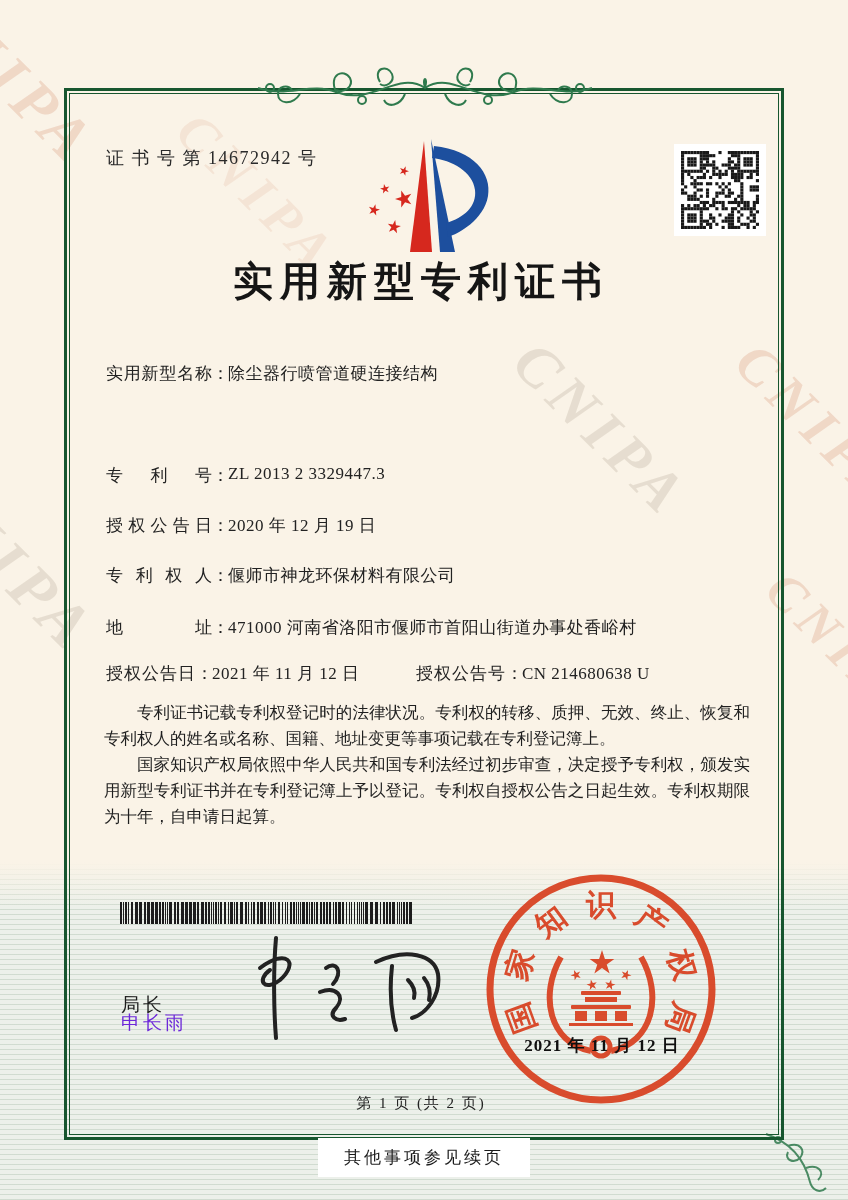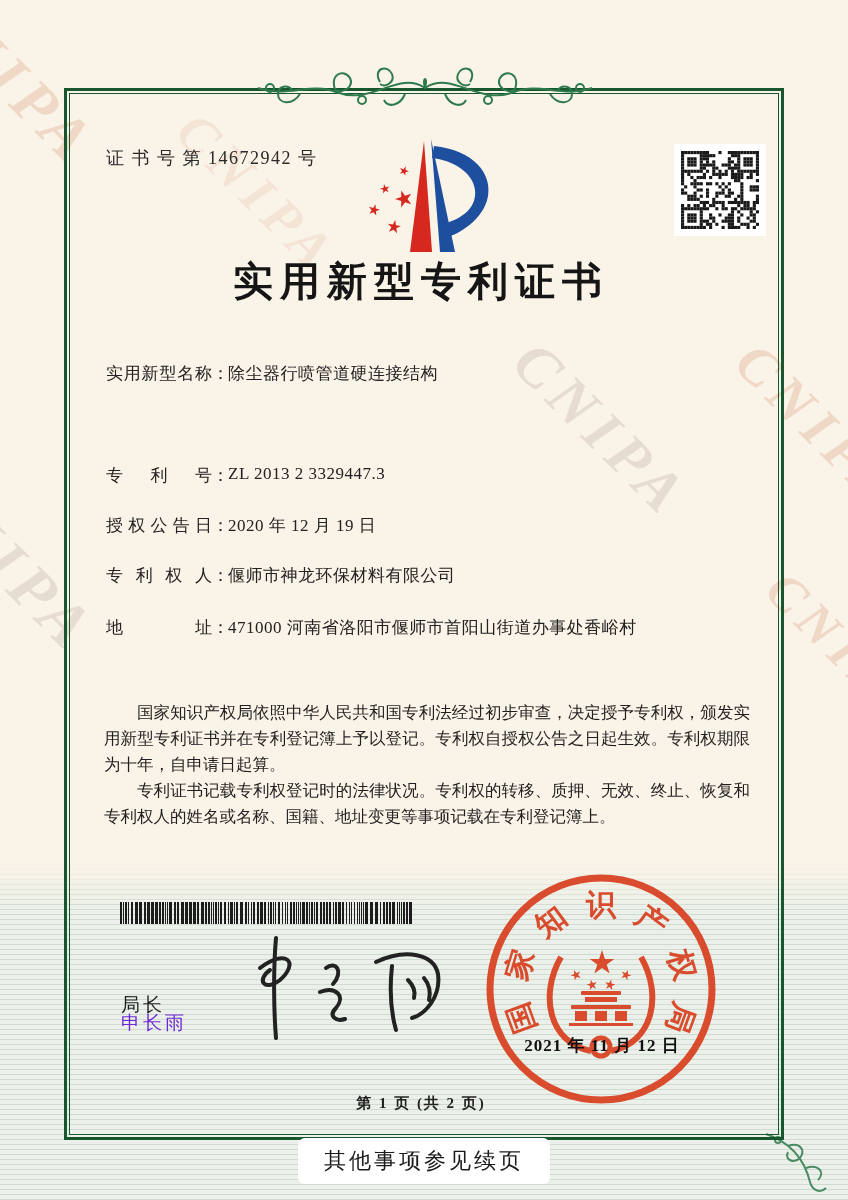--- a/index.html
+++ b/index.html
@@ -49,25 +49,25 @@
 
   .sig-title{position:absolute;left:121px;top:992px;font-size:19px;letter-spacing:3px;color:#1c1c1c;}
   .sig-name{position:absolute;left:121px;top:1010px;font-size:19px;letter-spacing:3px;color:#6d28d9;}
   .signature{position:absolute;left:238px;top:932px;width:215px;height:115px;}
 
   .seal{position:absolute;left:478px;top:866px;width:246px;height:246px;opacity:0.93;z-index:7;}
   .seal-date{position:absolute;left:502px;top:1034px;width:200px;text-align:center;z-index:8;
              font-size:17px;font-weight:600;letter-spacing:1px;color:#101010;}
 
   .page-info{position:absolute;left:64px;top:1094px;width:714px;text-align:center;
-             font-size:15px;letter-spacing:2px;color:#222;z-index:8;font-weight:bold;}
+             font-size:15px;letter-spacing:2px;color:#222;z-index:8;}
 
   .footer-wrap{position:absolute;left:0;top:1138px;width:848px;text-align:center;z-index:8;}
-  .footer-note{display:inline-block;background:#ffffff;padding:8px 26px;font-size:22px;
-               letter-spacing:3px;color:#1b1b1b;border-radius:7px;}
+  .footer-note{display:inline-block;background:#ffffff;padding:8px 26px;font-size:17px;
+               letter-spacing:3px;color:#1b1b1b;}
 
   .ornament{position:absolute;left:240px;top:60px;width:370px;height:56px;z-index:5;}
   .corner-vine{position:absolute;left:760px;top:1128px;width:72px;height:72px;z-index:3;opacity:0.85;}
 
   .logo{position:absolute;left:352px;top:138px;width:165px;height:118px;}
   .qr-box{position:absolute;left:674px;top:144px;background:#ffffff;padding:7px;line-height:0;}
 </style>
 </head>
 <body>
 
@@ -456,24 +456,28 @@
   <div class="field-row" style="top:514px">
     <span class="flabel">授权公告日</span><span class="fcolon">：</span><span class="fvalue">2020 年 12 月 19 日</span>
   </div>
   <div class="field-row" style="top:564px">
     <span class="flabel">专利权人</span><span class="fcolon">：</span><span class="fvalue">偃师市神龙环保材料有限公司</span>
   </div>
   <div class="field-row" style="top:616px">
     <span class="flabel">地址</span><span class="fcolon">：</span><span class="fvalue">471000 河南省洛阳市偃师市首阳山街道办事处香峪村</span>
   </div>
 
+  <div class="field-row" style="top:662px">
+    <span><span class="flabel" style="width:auto;text-align-last:auto;letter-spacing:1px;">授权公告日</span><span class="fcolon">：</span><span class="fvalue">2021 年 11 月 12 日</span></span>
+    <span class="grant2"><span class="flabel">授权公告号</span><span class="fcolon">：</span><span class="fvalue">CN 214680638 U</span></span>
+  </div>
 
   <div class="paras">
+    <p>专利证书记载专利权登记时的法律状况。专利权的转移、质押、无效、终止、恢复和专利权人的姓名或名称、国籍、地址变更等事项记载在专利登记簿上。</p>
     <p>国家知识产权局依照中华人民共和国专利法经过初步审查，决定授予专利权，颁发实用新型专利证书并在专利登记簿上予以登记。专利权自授权公告之日起生效。专利权期限为十年，自申请日起算。</p>
-    <p>专利证书记载专利权登记时的法律状况。专利权的转移、质押、无效、终止、恢复和专利权人的姓名或名称、国籍、地址变更等事项记载在专利登记簿上。</p>
   </div>
 
   <svg class="barcode" id="barcode-svg" viewBox="0 0 292 22" preserveAspectRatio="none">
       <rect x="0" y="0" width="2" height="22" fill="#1c1c1c"></rect>
       <rect x="3" y="0" width="1" height="22" fill="#1c1c1c"></rect>
       <rect x="5" y="0" width="2" height="22" fill="#1c1c1c"></rect>
       <rect x="8" y="0" width="1" height="22" fill="#1c1c1c"></rect>
       <rect x="11" y="0" width="2" height="22" fill="#1c1c1c"></rect>
       <rect x="15" y="0" width="3" height="22" fill="#1c1c1c"></rect>
       <rect x="19" y="0" width="3" height="22" fill="#1c1c1c"></rect>

